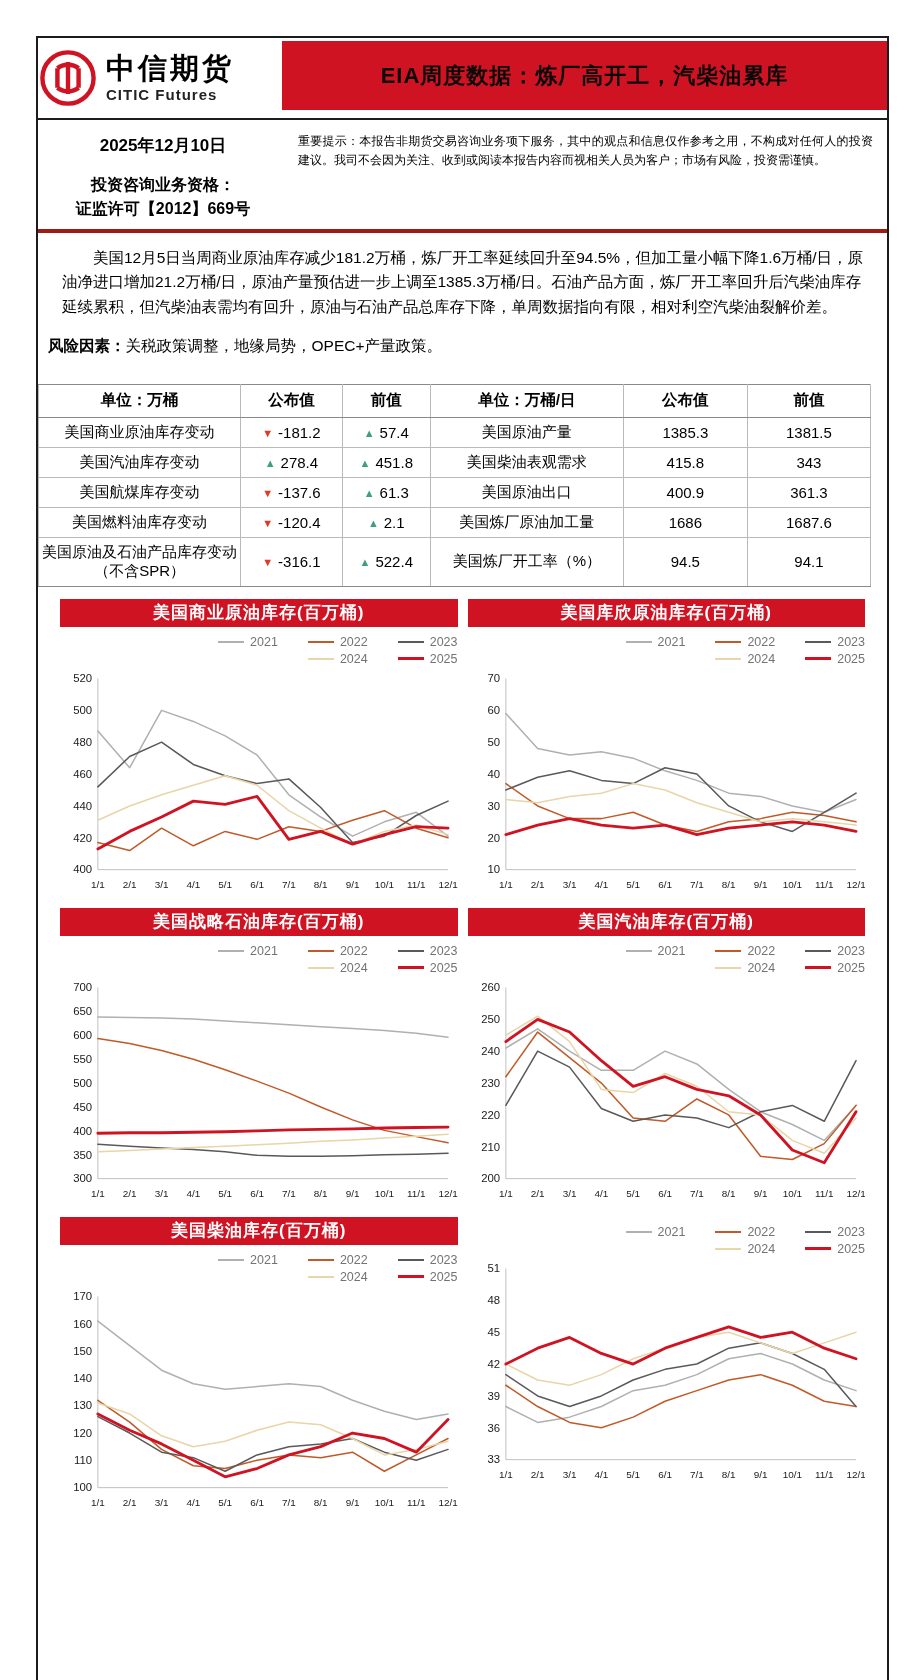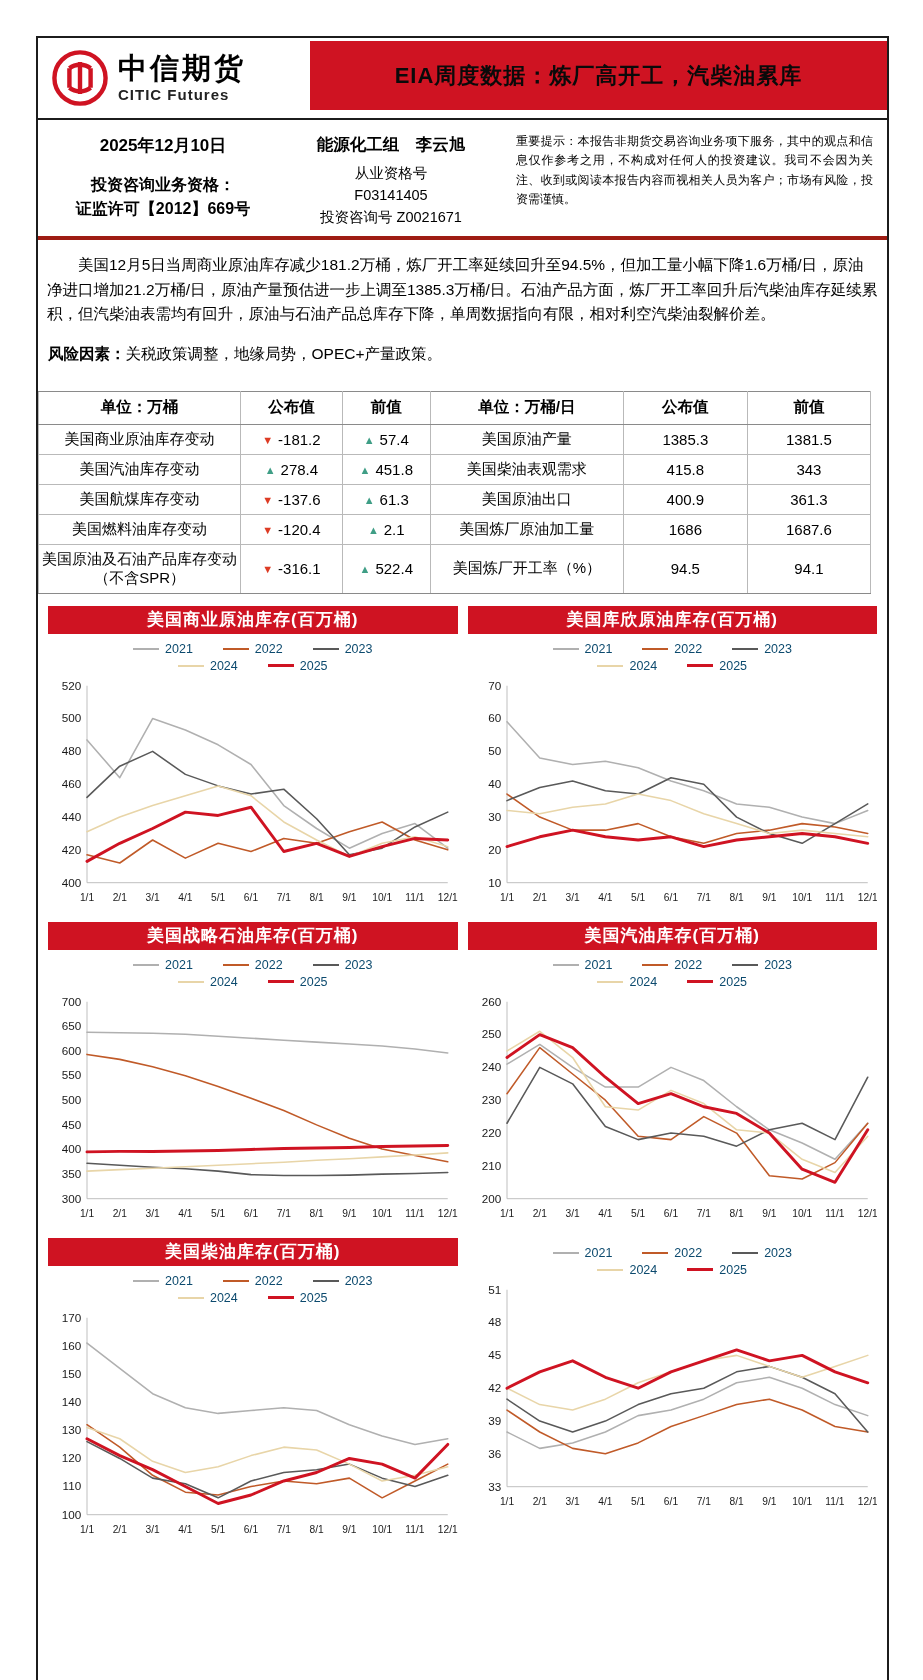--- a/index.html
+++ b/index.html
@@ -2,60 +2,60 @@
 <html style="--accent: #cf1322; --rule-red: #9e1c13; --frame: #1c1c1c;"><head>
 <meta charset="utf-8">
 <style>
   *{box-sizing:border-box;margin:0;padding:0}
   html,body{width:923px;background:#fff}
   body{height:1680px;overflow:hidden;font-family:"Liberation Sans","DejaVu Sans",sans-serif;color:#000;position:relative}
   .frame{margin:36px 34px 0 36px;border:2px solid var(--frame,#1c1c1c);background:#fff;min-height:1700px;padding-bottom:24px}
 
   
   .header{display:flex;align-items:stretch;height:80px}
-  .logo-area{width:272px;display:flex;align-items:center;gap:8px;padding:6px 4px 6px 12px}
+  .logo-area{width:244px;display:flex;align-items:center;gap:8px;padding:6px 4px 6px 0}
   .emblem{width:60px;height:60px;flex:none}
   .emblem-stroke{stroke:var(--accent,#cf1322);fill:none}
   .logo-cn{font-size:29px;font-weight:bold;letter-spacing:3px;line-height:1.05}
   .logo-en{font-size:15px;font-weight:bold;color:#222;letter-spacing:1px;margin-top:3px}
   .title-band{flex:1;background:var(--accent,#cf1322);display:flex;align-items:center;justify-content:center;
     font-size:22px;font-weight:bold;color:#0a0a0a;margin:3px 0 8px 0;letter-spacing:1px}
   .header-rule{border-top:2px solid var(--frame,#1c1c1c)}
 
   
   .meta{display:flex;padding:10px 10px 8px 6px}
   .meta-col1{width:238px;text-align:center}
   .meta-date{font-size:17px;font-weight:bold;margin:4px 0 16px}
   .meta-qual{font-size:16px;font-weight:bold;line-height:1.5}
   .meta-col2{width:218px;text-align:center}
   .meta-team{font-size:16.5px;font-weight:bold;margin:4px 0 7px}
   .meta-line{font-size:14.5px;line-height:1.5}
   .meta-col3{flex:1;font-size:12px;line-height:1.62;padding:2px 4px 0 16px;text-align:justify}
   .red-rule{height:4px;background:var(--rule-red,#9e1c13);margin:0}
 
   
-  .summary{padding:13px 9px 2px;font-size:15.5px;line-height:1.58;text-indent:2em}
+  .summary{padding:13px 24px 2px;font-size:15.5px;line-height:1.58;text-indent:2em}
   .risk{padding:13px 10px 2px;font-size:15.5px;line-height:1.5}
   .risk-label{font-weight:bold}
 
   
   .data-table{width:calc(100% - 16px);margin:24px 0 0;border-collapse:collapse;table-layout:fixed}
   .data-table th,.data-table td{border:1px solid #b9b9b9;text-align:center;vertical-align:middle;padding:5px 3px}
   .data-table th{font-size:15.5px;font-weight:bold;height:33px;border-top-color:#8a8a8a;border-bottom-color:#8a8a8a}
   .data-table td{font-size:15px;height:15px}
   .data-table tr:last-child td{height:46px;border-bottom-color:#8a8a8a}
   .arr{font-size:11px;margin-right:5px;position:relative;top:-1px}
   .c-name{width:24.3%}.c-pub{width:12.2%}.c-prev{width:10.6%}.c-name2{width:23.2%}.c-pub2{width:14.9%}.c-prev2{width:14.8%}
 
   
-  .charts-grid{display:grid;grid-template-columns:1fr 1fr;column-gap:10px;row-gap:12px;margin:12px 10px 0}
+  .charts-grid{display:grid;grid-template-columns:1fr 1fr;column-gap:10px;row-gap:12px;margin:12px 22px 0}
   .chart-title-bar{background:var(--accent,#cf1322);color:#fff;font-size:17px;font-weight:bold;
     text-align:center;height:28px;line-height:28px;letter-spacing:1px}
   .chart-panel{background:#fff;padding-top:5px}
-  .legend-row{display:flex;justify-content:center;gap:30px;margin:3px 0;font-size:12.5px;color:#0c4a6e}
+  .legend-row{display:flex;justify-content:flex-end;gap:30px;margin:3px 0;font-size:12.5px;color:#737373}
   .legend-item{display:flex;align-items:center;gap:6px}
   .legend-swatch{width:26px;height:0;border-top-style:solid}
   .chart-svg{width:100%;display:block}
   .chart-svg text{font-family:"Liberation Sans","DejaVu Sans",sans-serif}
 </style>
 </head>
 <body>
 
 <div class="frame">
 
@@ -73,26 +73,20 @@
     </div>
     <div class="title-band">EIA周度数据：炼厂高开工，汽柴油累库</div>
   </div>
   <div class="header-rule"></div>
 
   <div class="meta">
     <div class="meta-col1">
       <div class="meta-date">2025年12月10日</div>
       <div class="meta-qual">投资咨询业务资格：</div>
       <div class="meta-qual">证监许可【2012】669号</div>
-    </div>
-    <div class="meta-col2">
-      <div class="meta-team">能源化工组　李云旭</div>
-      <div class="meta-line">从业资格号</div>
-      <div class="meta-line">F03141405</div>
-      <div class="meta-line">投资咨询号 Z0021671</div>
     </div>
     <div class="meta-col3">重要提示：本报告非期货交易咨询业务项下服务，其中的观点和信息仅作参考之用，不构成对任何人的投资建议。我司不会因为关注、收到或阅读本报告内容而视相关人员为客户；市场有风险，投资需谨慎。</div>
   </div>
   <div class="red-rule"></div>
 
   <p class="summary">美国12月5日当周商业原油库存减少181.2万桶，炼厂开工率延续回升至94.5%，但加工量小幅下降1.6万桶/日，原油净进口增加21.2万桶/日，原油产量预估进一步上调至1385.3万桶/日。石油产品方面，炼厂开工率回升后汽柴油库存延续累积，但汽柴油表需均有回升，原油与石油产品总库存下降，单周数据指向有限，相对利空汽柴油裂解价差。</p>
   <p class="risk">
     <span class="risk-label">风险因素：</span><span>关税政策调整，地缘局势，OPEC+产量政策。</span>
   </p>
 

